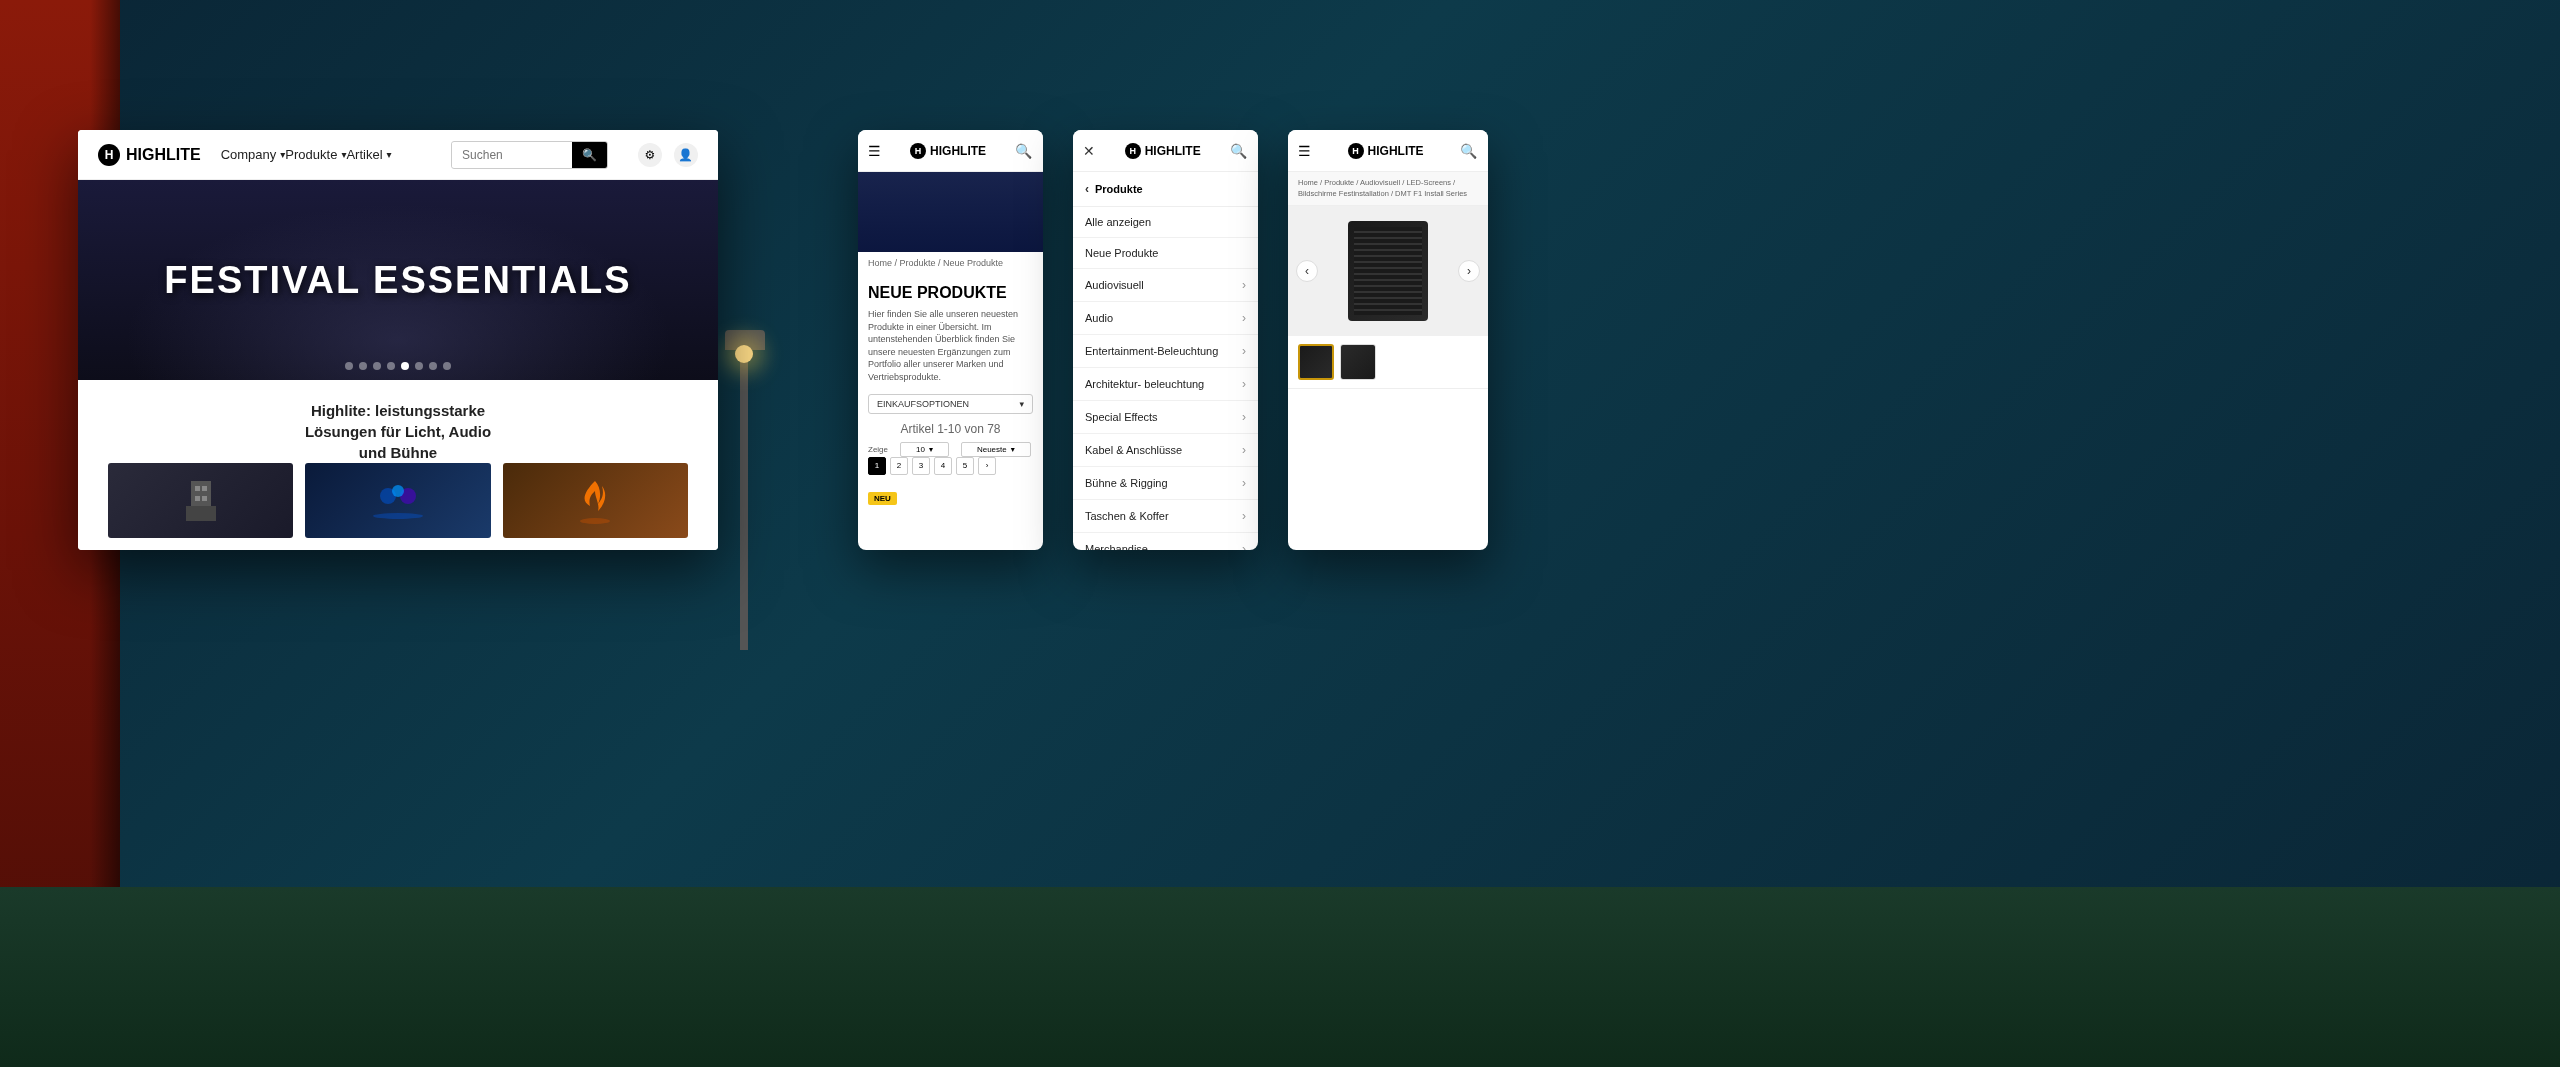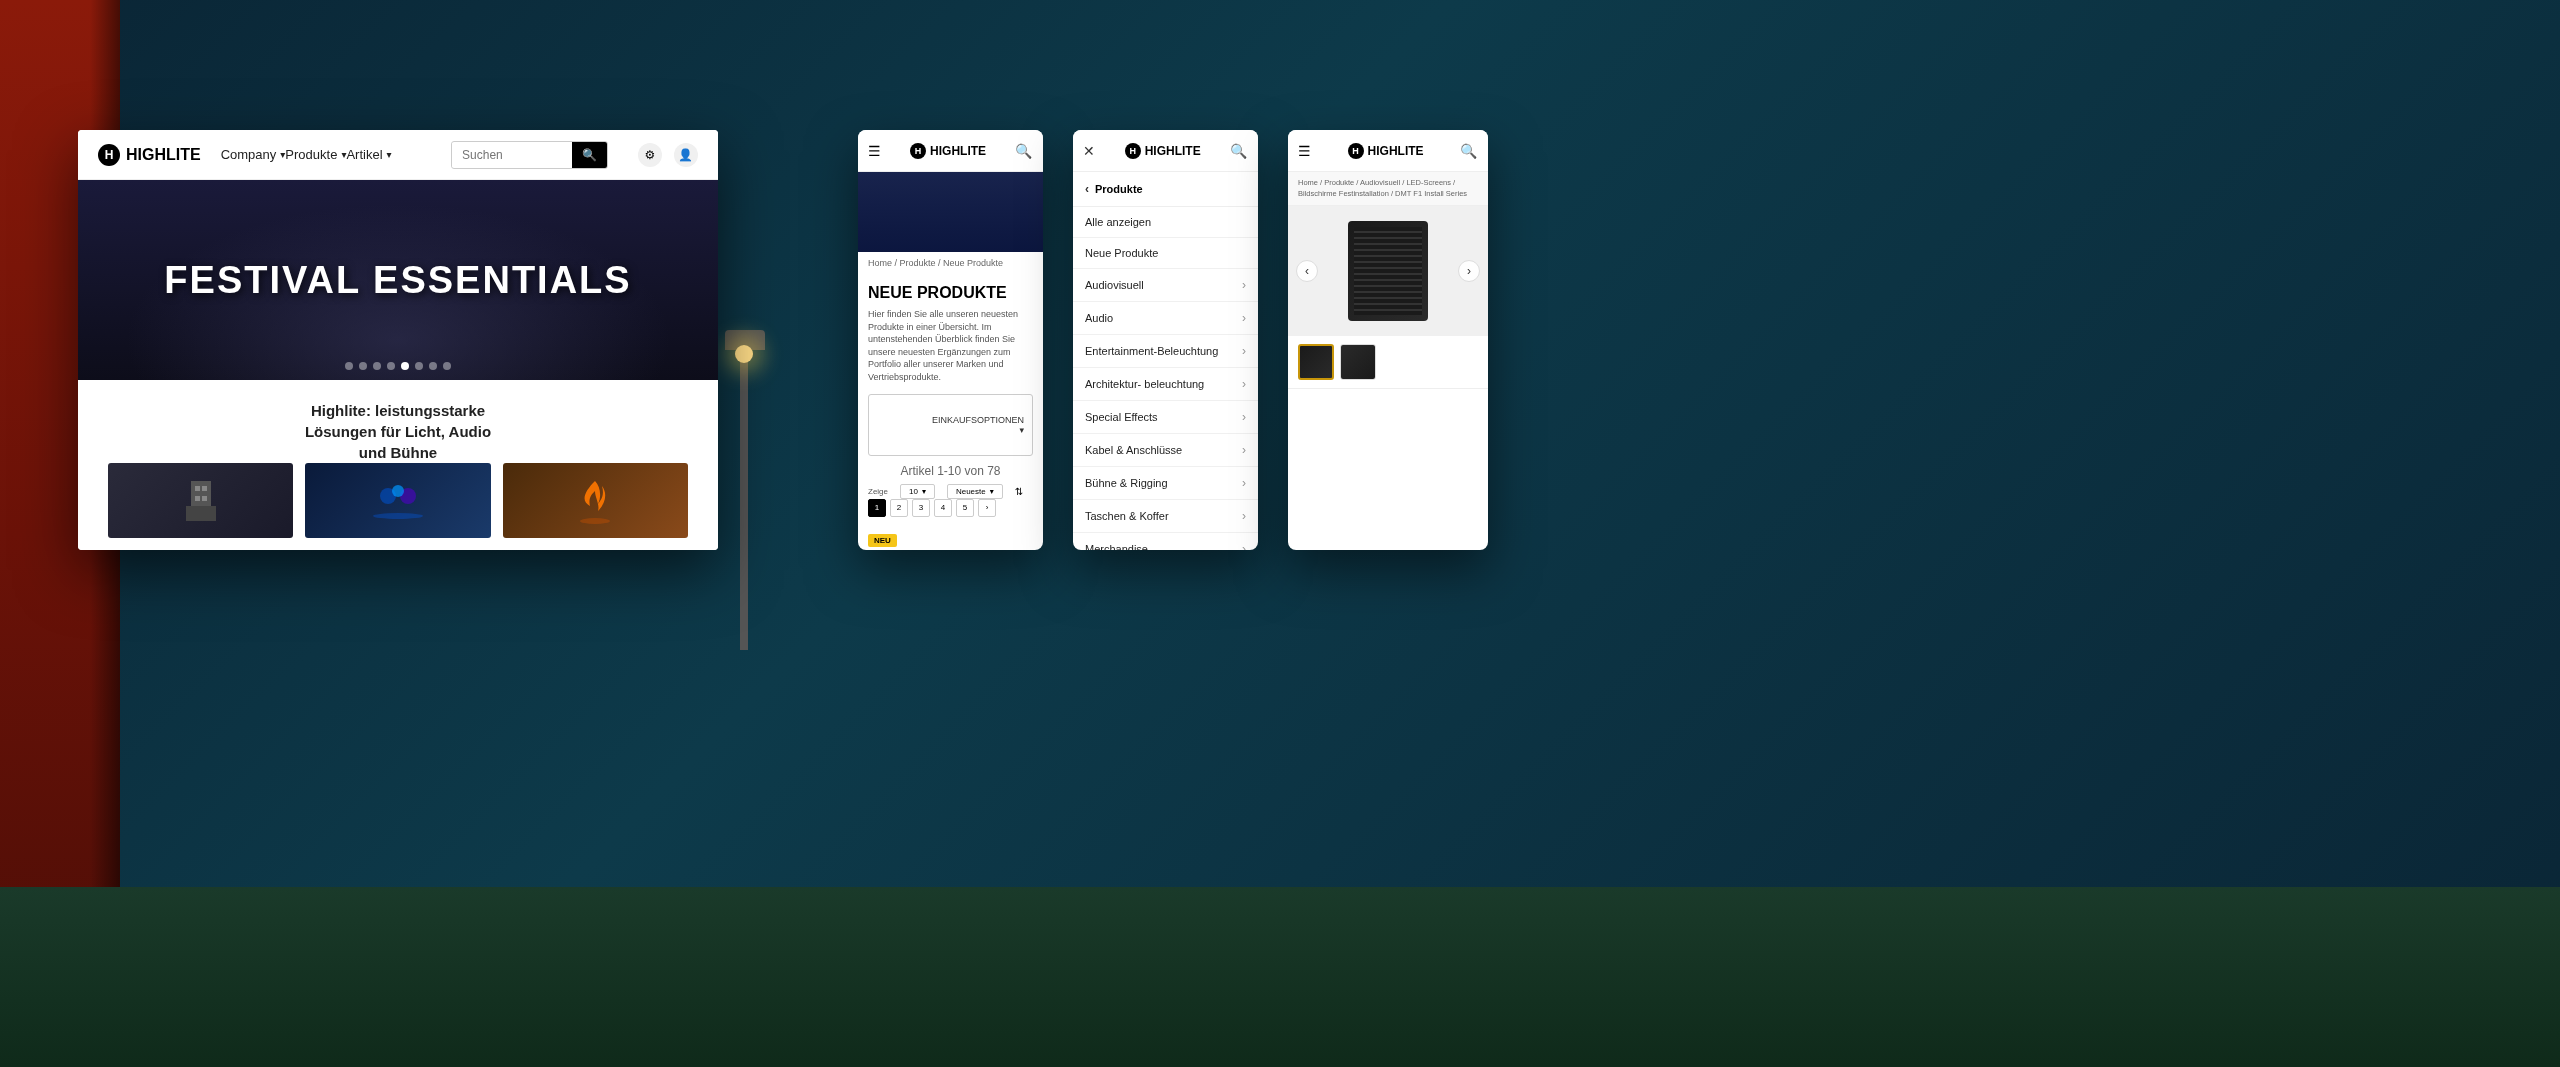--- a/index.html
+++ b/index.html
@@ -363,47 +363,46 @@
       font-size: 9px;
       color: #555;
       line-height: 1.4;
       margin-bottom: 10px;
     }
     .mobile-filter-bar {
       display: flex;
       align-items: flex-end;
       border: 1px solid #ccc;
       border-radius: 3px;
-      padding: 20px 8px;
+      padding: 4px 8px;
       font-size: 9px;
       color: #333;
       justify-content: space-between;
       margin-bottom: 8px;
-      flex-direction: column;
     }
     .mobile-filter-arrow { color: #333; }
 
     .mobile-pagination-info {
       font-size: 12px;
       color: #666;
       text-align: center;
       margin-bottom: 6px;
     }
     .mobile-show-row {
       display: flex;
       gap: 12px;
       align-items: center;
     }
     .mobile-show-label {
       font-size: 8px;
       color: #555;
     }
     .mobile-select-box {
       border: 1px solid #ccc;
-      padding: 2px 8px;
+      padding: 2px 15px;
       font-size: 8px;
       border-radius: 2px;
       display: flex;
       align-items: center;
       gap: 4px;
     }
     .mobile-page-nums {
       display: flex;
       gap: 4px;
       align-items: center;

